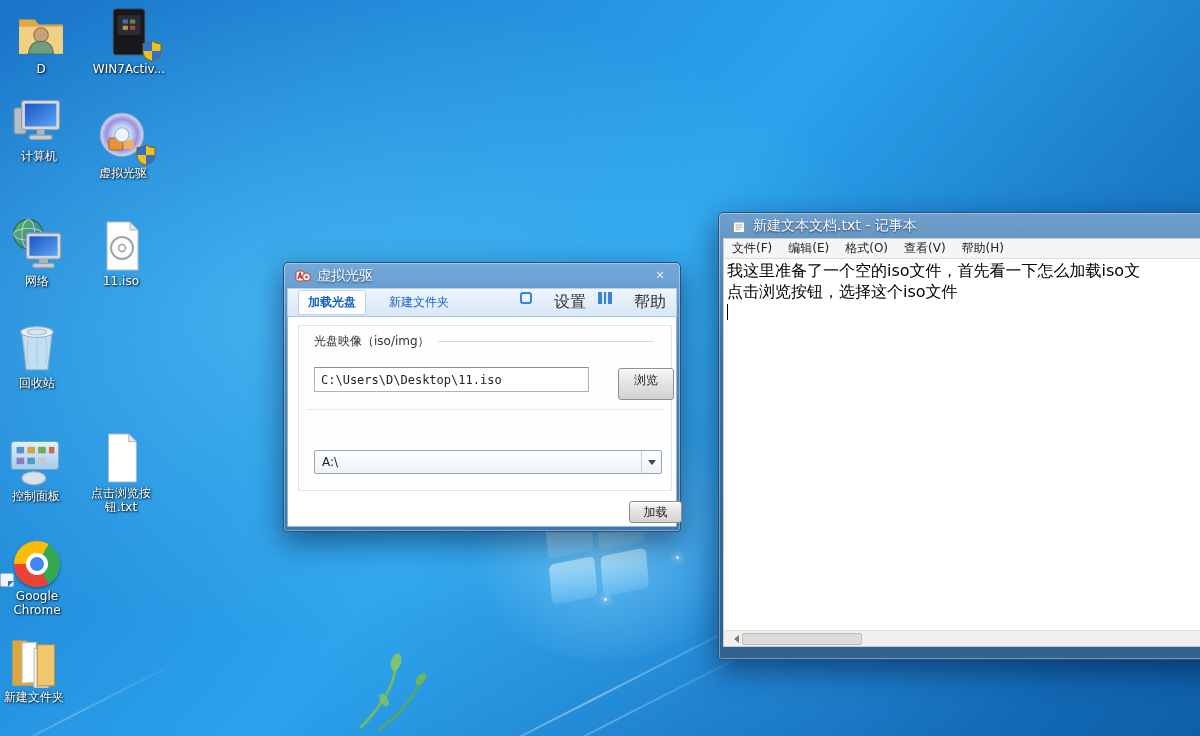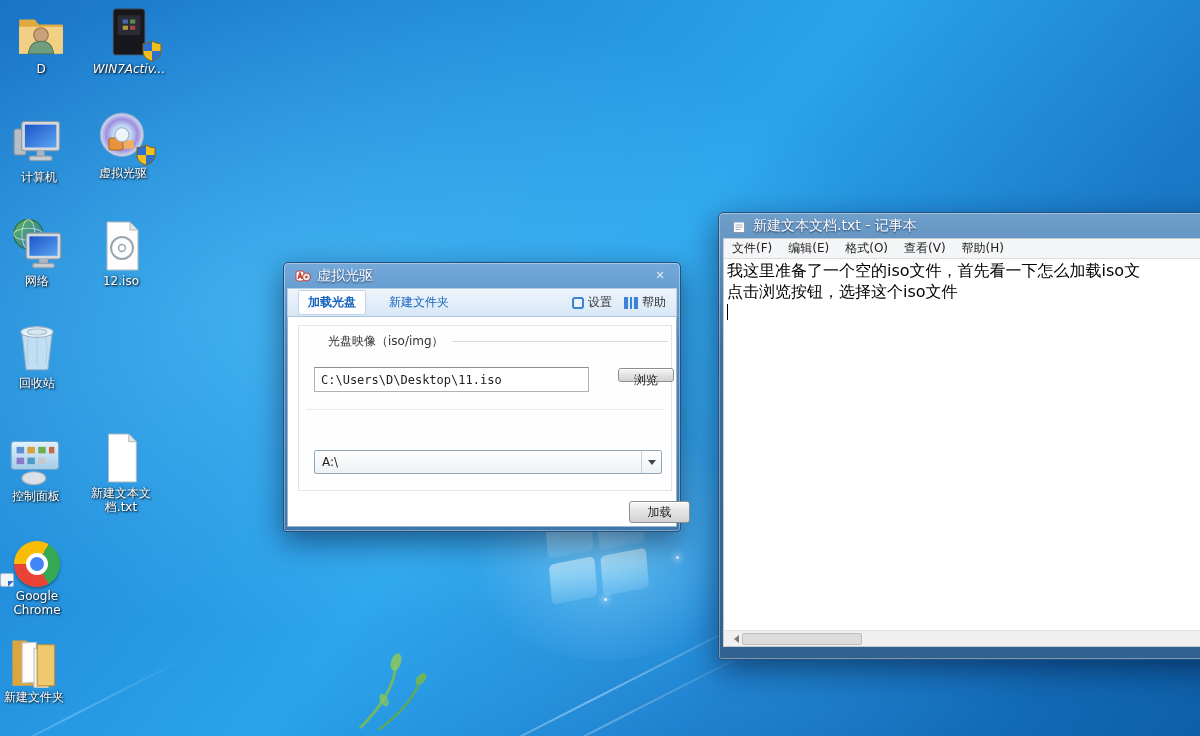--- a/index.html
+++ b/index.html
@@ -42,41 +42,41 @@
   
   #dlg { left:283px; top:262px; width:398px; height:270px;
          background:linear-gradient(#74a9da,#4d87bd 30%,#3c77ae); padding:0 3px 3px; }
   #dlg .close { margin-left:auto; width:18px; height:16px; color:#e9eef5; font-size:11px; line-height:16px;
                 text-align:center; border-radius:2px; }
   #dlg .toolbar { height:29px; background:linear-gradient(#eef5fc,#d8e7f6); border:1px solid #b9cfe4; border-bottom:1px solid #a9c4dc;
                   display:flex; align-items:center; padding:0 10px; gap:14px; }
   .tab { font-size:12px; color:#1563c0; padding:3px 9px; white-space:nowrap; }
   .tab.active { background:#fdfdfe; border:1px solid #c2d5e8; border-radius:2px; font-weight:bold; }
   .tbr { margin-left:auto; display:flex; align-items:center; gap:12px; }
-  .tbr .item { display:flex; align-items:center; gap:4px; font-size:12px; color:#333; }
+  .tbr .item { display:flex; align-items:flex-start; gap:22px; font-size:16px; color:#333; }
   .gear-ico { width:12px; height:12px; border:2px solid #3b82d6; border-radius:3px; background:#eaf3fc; }
   .grid-ico { width:14px; height:12px; background:#3b82d6; position:relative; }
   .grid-ico:after { content:""; position:absolute; left:4px; top:0; width:2px; height:12px; background:#d6e8fa; box-shadow:4px 0 0 #d6e8fa; }
   #dlg .body { position:relative; background:#fff; height:210px; border:1px solid #9ab4cc; border-top:none; }
   #dlg .panel { position:absolute; left:10px; top:8px; width:374px; height:166px; background:#fefefe; border:1px solid #e2e6ea; }
   .grp { position:absolute; display:flex; align-items:center; gap:8px; font-size:12px; color:#333; }
   .grp .rule { flex:1; height:1px; background:#d4d9de; }
-  #grp1 { left:40px; top:16px; width:340px; }
+  #grp1 { left:26px; top:16px; width:340px; }
   #grp2 { left:26px; top:102px; width:340px; }
   .mid-rule { position:absolute; left:18px; top:92px; width:358px; height:1px; background:#e6eaee; }
   #pathInput { position:absolute; left:26px; top:50px; width:275px; height:25px; border:1px solid #adb2b8; border-top-color:#8a9097;
                font-size:12px; padding:0 6px; color:#222; background:#fff; font-family:"DejaVu Sans Mono","Liberation Mono",monospace; }
   .btn { background:linear-gradient(#f8f8f8,#e4e4e4 45%,#d2d2d2); border:1px solid #8a8f94; border-radius:3px;
          font-size:12px; color:#222; text-align:center; box-shadow:inset 0 1px 0 #fff; }
-  #browseBtn { position:absolute; left:330px; top:51px; width:56px; height:14px; line-height:22px; }
+  #browseBtn { position:absolute; left:330px; top:51px; width:56px; height:32px; line-height:22px; }
   #driveSelect { position:absolute; left:26px; top:133px; width:348px; height:24px; border:1px solid #8fa8bc; border-radius:2px;
                  background:linear-gradient(#fefefe,#eef1f4); display:flex; align-items:center; font-size:12px; color:#222; padding-left:7px; }
   #driveSelect .arrowbox { margin-left:auto; width:20px; height:100%; display:flex; align-items:center; justify-content:center; border-left:1px solid #c6d2dc; }
   .tri-down { width:0; height:0; border:4px solid transparent; border-top:5px solid #444; margin-top:4px; }
-  #loadBtn { position:absolute; left:341px; top:184px; width:61px; height:22px; line-height:20px; }
+  #loadBtn { position:absolute; left:341px; top:184px; width:53px; height:22px; line-height:20px; }
 
   
   #npd { left:718px; top:212px; width:545px; height:448px;
          background:linear-gradient(#6fa0cc,#3d6f9f 30%,#30618f); padding:0 4px 10px; }
   #npd .menubar { height:21px; background:#f3f5f7; border:1px solid #c8ccd0; border-bottom:1px solid #d8dcdf;
                   display:flex; align-items:center; gap:16px; padding:0 8px; }
   #npd .menubar span { font-size:12px; color:#222; white-space:nowrap; }
   #npd .txt { background:#fff; height:371px; border-left:1px solid #c8ccd0; border-right:1px solid #c8ccd0;
               padding:1px 3px; overflow:hidden; cursor:text; }
   #npd .txt .line { font-size:16px; line-height:21px; color:#000; white-space:nowrap; }
@@ -117,21 +117,21 @@
       <svg width="50" height="50" viewBox="0 0 48 48">
     <path d="M3 9h15l4 5h23v28H3z" fill="#dfa93f"></path>
     <path d="M3 16h42v26H3z" fill="#f2d083"></path>
     <circle cx="24" cy="24" r="7" fill="#c9a077" stroke="#8f6f4d"></circle>
     <path d="M12 42c1-9 6-12 12-12s11 3 12 12z" fill="#6f9e7d" stroke="#4c7359"></path>
   </svg>
     </div>
   <div class="lbl">D</div>
 </div>
 
-<div class="icon" style="left:90px;top:6px;font-style:italic;">
+<div class="icon" style="left:90px;top:6px;">
   <div class="img">
       <svg width="50" height="52" viewBox="0 0 48 50">
     <rect x="9" y="1" width="30" height="44" rx="3" fill="#17171c" stroke="#3c3c46"></rect>
     <rect x="13" y="7" width="22" height="19" rx="1" fill="#2b2b36"></rect>
     <rect x="18" y="11" width="5" height="4" fill="#4a79c4" opacity=".8"></rect>
     <rect x="25" y="11" width="5" height="4" fill="#62a84e" opacity=".8"></rect>
     <rect x="18" y="17" width="5" height="4" fill="#d8b23c" opacity=".8"></rect>
     <rect x="25" y="17" width="5" height="4" fill="#c4503c" opacity=".8"></rect>
   </svg>
   <svg class="shield" viewBox="0 0 20 22">
@@ -145,21 +145,21 @@
           <rect x="10" y="0" width="10" height="11" fill="#f2c01d"></rect>
       <rect x="0" y="11" width="10" height="11" fill="#f2c01d"></rect>
           <rect x="10" y="11" width="10" height="11" fill="#2f6fd0"></rect>
     </g>
     <path d="M10 1C13 3 16 3.6 19 3.6V11c0 5.5-4 8.6-9 10-5-1.4-9-4.5-9-10V3.6C4 3.6 7 3 10 1z" fill="none" stroke="#7a6413"></path>
   </svg>
     </div>
   <div class="lbl">WIN7Activ...</div>
 </div>
 
-<div class="icon" style="left:0px;top:114px;">
+<div class="icon" style="left:0px;top:93px;">
   <div class="img">
       <svg width="52" height="52" viewBox="0 0 48 48">
     <defs>
           <linearGradient id="scr1" x1="0" y1="0" x2="1" y2="1">
             <stop offset="0" stop-color="#1d54c8"></stop>
             <stop offset="1" stop-color="#58a6f2"></stop>
           </linearGradient>
         </defs>
     <rect x="1" y="12" width="11" height="24" rx="2" fill="#b6bdc4" stroke="#858d95"></rect>
     <rect x="8" y="5" width="35" height="27" rx="2.5" fill="#d2d8de" stroke="#8f979e"></rect>
@@ -232,21 +232,21 @@
 
 <div class="icon" style="left:82px;top:218px;">
   <div class="img">
       <svg width="48" height="52" viewBox="0 0 48 50">
     <path d="M10 1h23l8 8v40H10z" fill="#fdfdfd" stroke="#b2b8be"></path>
     <path d="M33 1l8 8h-8z" fill="#dfe4e9" stroke="#b2b8be"></path>
     <circle cx="25" cy="27" r="11" fill="none" stroke="#9aa4ad" stroke-width="2"></circle>
     <circle cx="25" cy="27" r="3.4" fill="#fff" stroke="#9aa4ad" stroke-width="1.5"></circle>
   </svg>
     </div>
-  <div class="lbl">12.iso</div>
+  <div class="lbl">11.iso</div>
 </div>
 
 <div class="icon" style="left:-2px;top:320px;">
   <div class="img">
       <svg width="52" height="56" viewBox="0 0 48 52">
     <path d="M10 14 L14 48 H34 L38 14 Z" fill="rgba(228,240,249,.8)" stroke="#9ab0c2"></path>
     <path d="M16 18 C14 28 15 38 16 44 M24 18 v26 M32 18 c2 10 1 20 0 26" stroke="#b7cbd8" fill="none"></path>
     <ellipse cx="24" cy="13" rx="15" ry="5" fill="rgba(242,249,253,.9)" stroke="#9ab0c2"></ellipse>
     <ellipse cx="24" cy="13" rx="9" ry="2.8" fill="rgba(210,228,240,.9)" stroke="#aebfcc"></ellipse>
   </svg>
@@ -277,21 +277,21 @@
   <div class="lbl">控制面板</div>
 </div>
 
 <div class="icon" style="left:82px;top:430px;">
   <div class="img">
       <svg width="46" height="52" viewBox="0 0 48 52">
     <path d="M11 1h21l8 8v42H11z" fill="#ffffff" stroke="#b2b8be"></path>
     <path d="M32 1l8 8h-8z" fill="#e2e7ec" stroke="#b2b8be"></path>
   </svg>
     </div>
-  <div class="lbl">新建文本文档.txt</div>
+  <div class="lbl">点击浏览按钮.txt</div>
 </div>
 
 <div class="icon" style="left:-2px;top:533px;">
   <div class="img">
     <div class="chrome-ball">
         <div class="hub"></div>
       </div>
     <div class="short-badge"></div>
   </div>
   <div class="lbl">Google Chrome</div>

